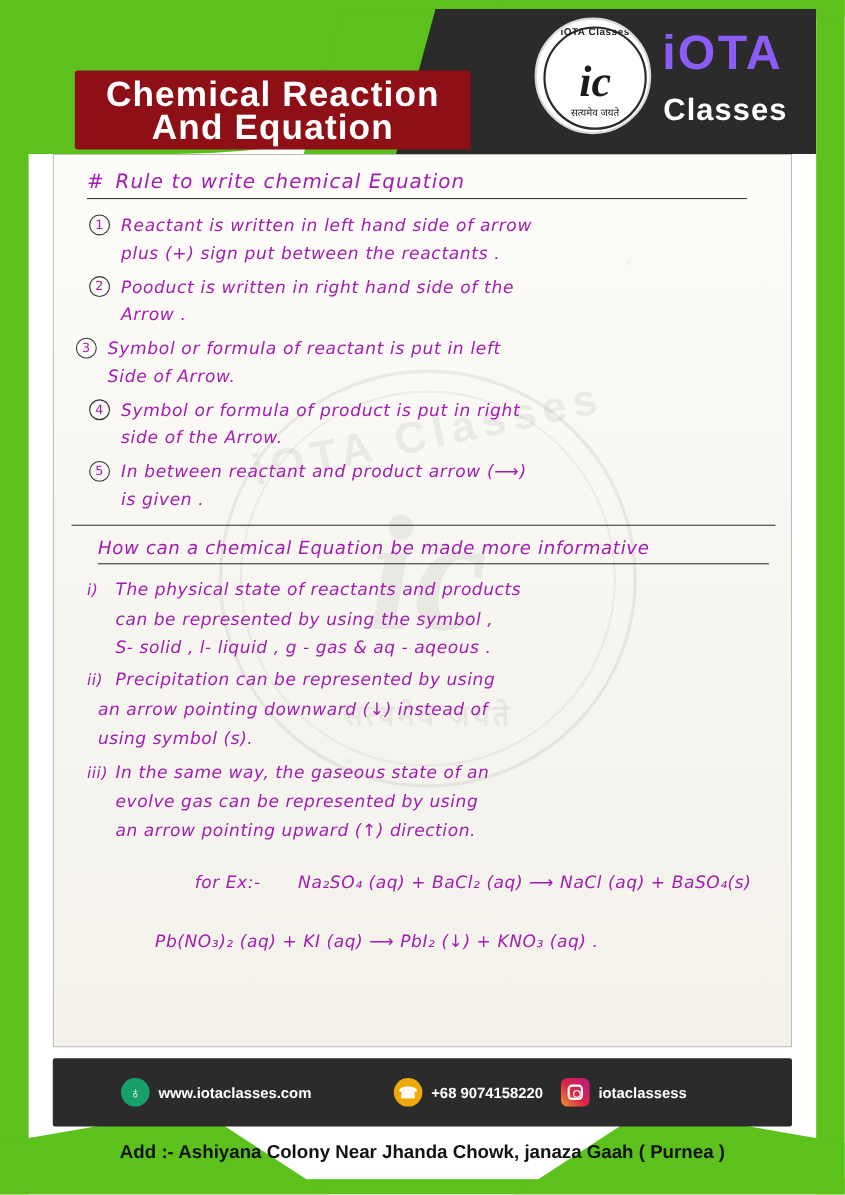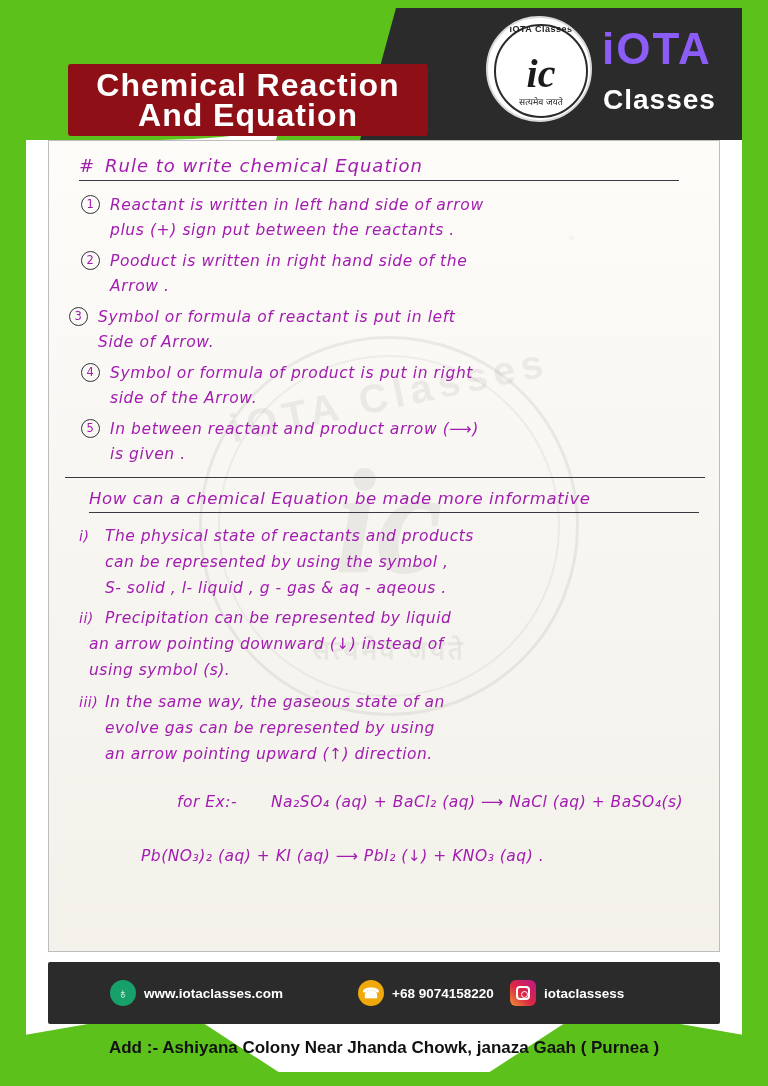--- a/index.html
+++ b/index.html
@@ -459,21 +459,21 @@
 
       <div class="q-heading hand">How can a chemical Equation be made more informative</div>
 
       <div class="para hand" style="left:30px; top:382px; width:630px;">
         <span class="roman">i)</span><span>The physical state of reactants and products</span><br>
         <span style="margin-left:26px;">can be represented by using the symbol ,</span><br>
         <span style="margin-left:26px;">S- solid ,   l- liquid , g - gas  &amp;  aq - aqeous .</span>
       </div>
 
       <div class="para hand" style="left:30px; top:464px; width:640px;">
-        <span class="roman">ii)</span><span>Precipitation can be represented by liquid</span><br>
+        <span class="roman">ii)</span><span>Precipitation can be represented by using</span><br>
         <span style="margin-left:10px;">an arrow pointing downward (↓) instead of</span><br>
         <span style="margin-left:10px;">using symbol (s).</span>
       </div>
 
       <div class="para hand" style="left:30px; top:548px; width:640px;">
         <span class="roman">iii)</span><span>In the same way, the gaseous state of an</span><br>
         <span style="margin-left:26px;">evolve gas can be represented by using</span><br>
         <span style="margin-left:26px;">an arrow pointing upward (↑) direction.</span>
       </div>
 

